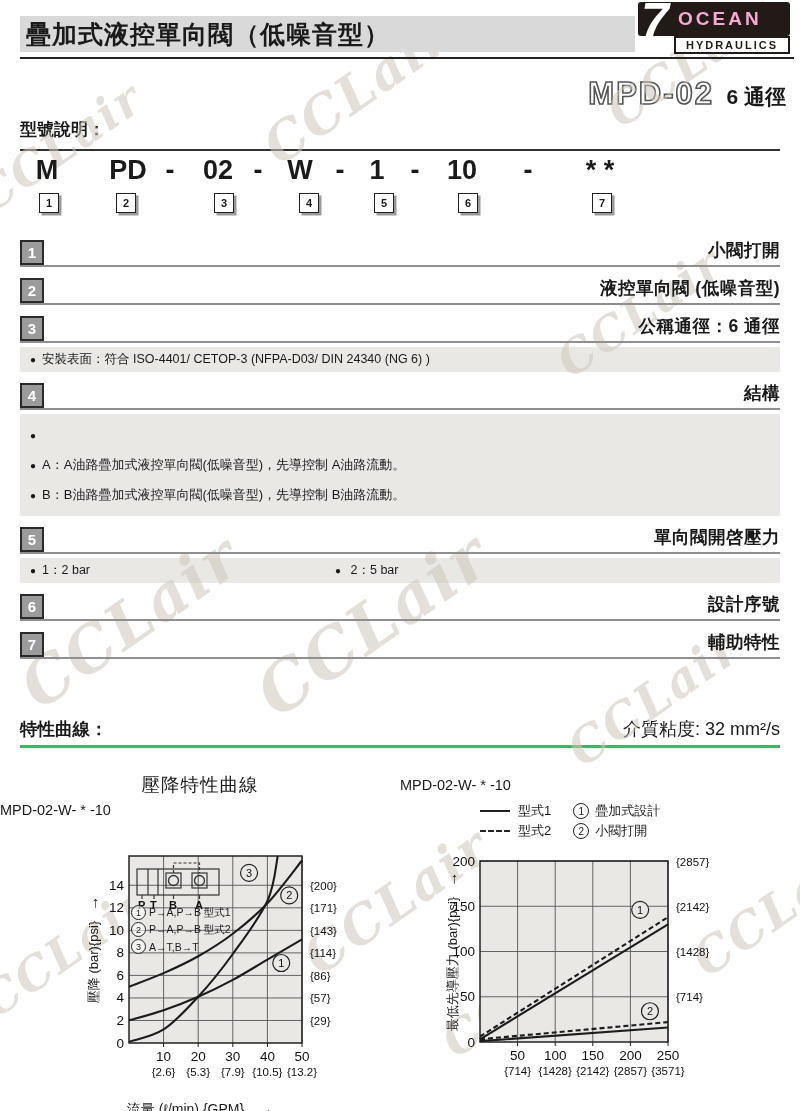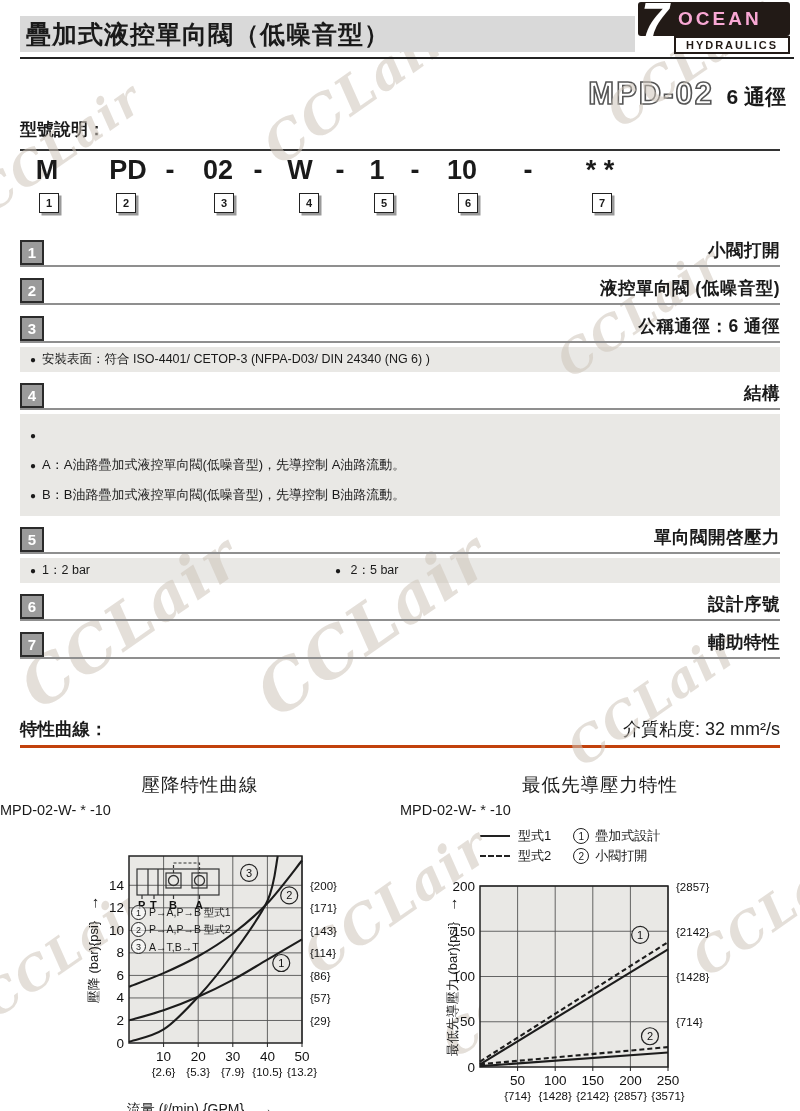--- a/index.html
+++ b/index.html
@@ -41,21 +41,21 @@
   .sec-num{width:24px;height:25px;background:#9b9b9b;border:2px solid #2b2b2b;box-sizing:border-box;
            color:#fff;font-size:15px;font-weight:bold;display:flex;align-items:center;justify-content:center;}
   .sec-title{font-size:17.5px;font-weight:bold;padding-bottom:3px;letter-spacing:.5px;}
   .note-row{margin-top:4px;background:#e9e8e5;min-height:25px;display:flex;align-items:center;
             font-size:12.5px;padding-left:10px;}
   .note-block{margin-top:4px;background:#e9e8e5;padding:6px 0;}
   .note-block .nline{height:30px;display:flex;align-items:center;font-size:13px;padding-left:10px;}
   .bullet{font-size:10px;margin-right:6px;}
   .note-inline2{margin-left:245px;}
   
-  .curves-head{margin:56px 20px 0 20px;height:30px;border-bottom:3px solid #c2410c;
+  .curves-head{margin:56px 20px 0 20px;height:30px;border-bottom:3px solid #22c55e;
                display:flex;align-items:flex-end;justify-content:space-between;}
   .curves-title{font-size:17.5px;font-weight:bold;padding-bottom:4px;}
   .viscosity{font-size:18px;padding-bottom:4px;}
   
   .charts{display:flex;margin-top:24px;}
   .chart-col{width:400px;}
   .chart-title{text-align:center;font-size:18.5px;letter-spacing:1px;}
   .chart-sub{text-align:left;font-size:14.5px;margin-top:5px;}
   .chart-wrap{position:relative;}
   .lwrap{width:276px;margin:30px 0 0 84px;}
@@ -304,21 +304,20 @@
             <span>A→T,B→T</span>
           </div>
         </div>
       </div>
       <div class="xlab">
         <span>流量 (ℓ/min) {GPM}</span><span class="arr">→</span>
       </div>
     </div>
 
     <div class="chart-col">
-      <div class="chart-title">最低先導壓力特性</div>
       <div class="chart-sub">MPD-02-W- * -10</div>
       <div class="rlegend">
         <div class="lrow">
           <span class="lsample"></span>
           <span>型式1</span>
           <span class="circ">1</span>
           <span>疊加式設計</span>
         </div>
         <div class="lrow">
           <span class="lsample dashed"></span>

